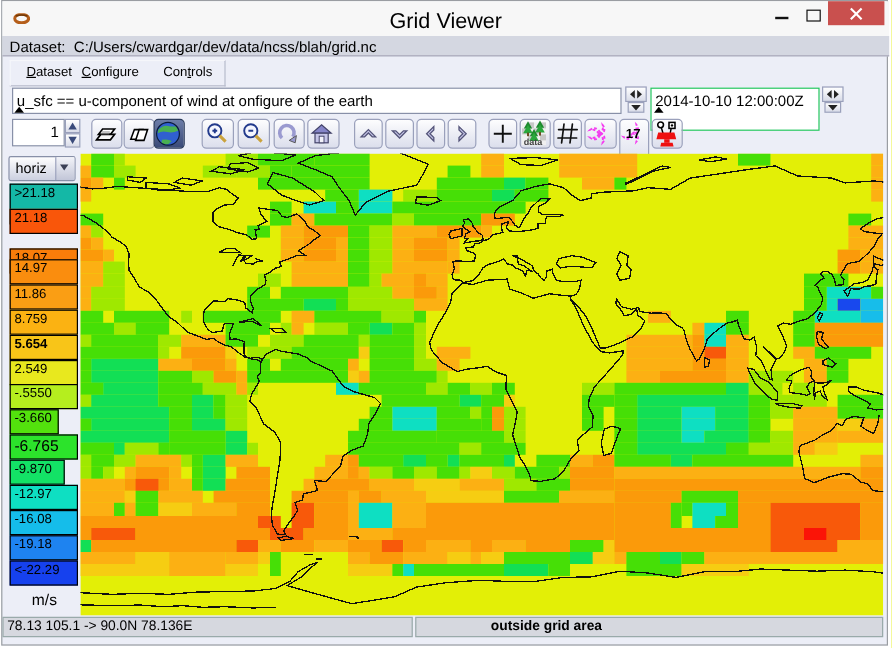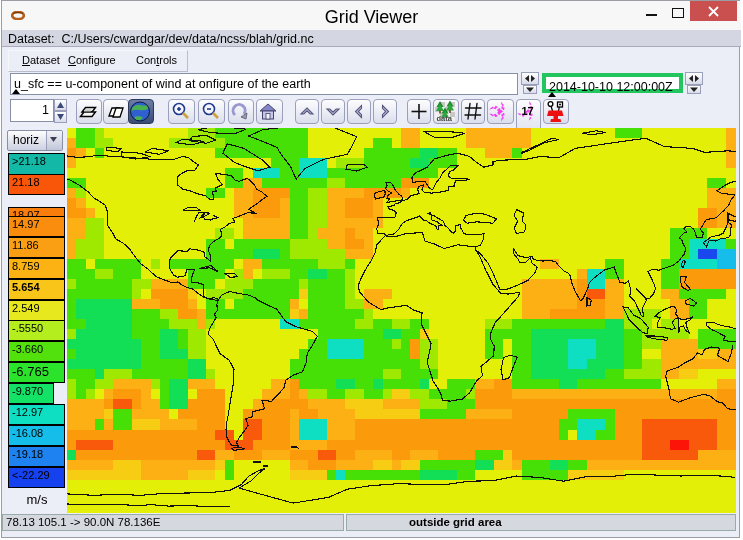--- a/index.html
+++ b/index.html
@@ -43,21 +43,21 @@
         <path d="M7 2 L3 5.5 L7 9 Z" fill="#222"></path>
         <path d="M9 2 L13 5.5 L9 9 Z" fill="#222"></path>
       </svg>
     </div>
     <div style="position:absolute;left:2px;top:13px;width:14px;height:9px;background:linear-gradient(#fff,#d8dbe8);border:1px solid #9aa0bb;box-sizing:border-box;">
       <svg width="12" height="7">
         <path d="M2 1.5 L10 1.5 L6 6 Z" fill="#222"></path>
       </svg>
     </div>
   </div>
-<div class="abs" style="left:542px;top:73px;width:141px;height:20px;background:#fff;border:4px solid #22c55e;box-sizing:border-box;">
+<div class="abs" style="left:542px;top:73px;width:141px;height:36px;background:#fff;border:1px solid #22c55e;box-sizing:border-box;">
 <span style="position:absolute;left:3px;top:3px;font-size:12.5px;">2014-10-10 12:00:00Z</span>
 <svg style="position:absolute;left:1px;top:14px" width="10" height="7">
       <path d="M1 6 L9 6 L5 1 Z" fill="#000"></path>
     </svg>
 </div>
 <div style="position:absolute;left:685px;top:72px;width:18px;height:22px;">
     <div style="position:absolute;left:0;top:0;width:18px;height:13px;background:linear-gradient(#fff,#d8dbe8);border:1px solid #9aa0bb;box-sizing:border-box;">
       <svg width="16" height="11">
         <path d="M7 2 L3 5.5 L7 9 Z" fill="#222"></path>
         <path d="M9 2 L13 5.5 L9 9 Z" fill="#222"></path>
@@ -811,21 +811,21 @@
   </div>
 <div style="position:absolute;left:8px;top:279px;width:57px;height:21px;background:#f8c518;border:1px solid #000;box-sizing:border-box;font-weight:bold;">
     <span style="position:absolute;left:3px;top:1px;font-size:11px;color:#000;">5.654</span>
   </div>
 <div style="position:absolute;left:8px;top:300px;width:57px;height:21px;background:#e8e81e;border:1px solid #000;box-sizing:border-box;">
     <span style="position:absolute;left:3px;top:1px;font-size:11px;color:#000;">2.549</span>
   </div>
 <div style="position:absolute;left:8px;top:320px;width:57px;height:21px;background:#b5ee1e;border:1px solid #000;box-sizing:border-box;">
     <span style="position:absolute;left:3px;top:1px;font-size:11px;color:#000;">-.5550</span>
   </div>
-<div style="position:absolute;left:8px;top:341px;width:57px;height:21px;background:#53e10d;border:1px solid #000;box-sizing:border-box;">
+<div style="position:absolute;left:8px;top:341px;width:41px;height:21px;background:#53e10d;border:1px solid #000;box-sizing:border-box;">
     <span style="position:absolute;left:3px;top:1px;font-size:11px;color:#000;">-3.660</span>
   </div>
 <div style="position:absolute;left:8px;top:362px;width:57px;height:21px;background:#2ce32b;border:1px solid #000;box-sizing:border-box;">
     <span style="position:absolute;left:3px;top:1px;font-size:13px;color:#000;">-6.765</span>
   </div>
 <div style="position:absolute;left:8px;top:383px;width:46px;height:21px;background:#13e266;border:1px solid #000;box-sizing:border-box;">
     <span style="position:absolute;left:3px;top:1px;font-size:11px;color:#000;">-9.870</span>
   </div>
 <div style="position:absolute;left:8px;top:404px;width:57px;height:21px;background:#0edfc2;border:1px solid #000;box-sizing:border-box;">
     <span style="position:absolute;left:3px;top:1px;font-size:11px;color:#000;">-12.97</span>

